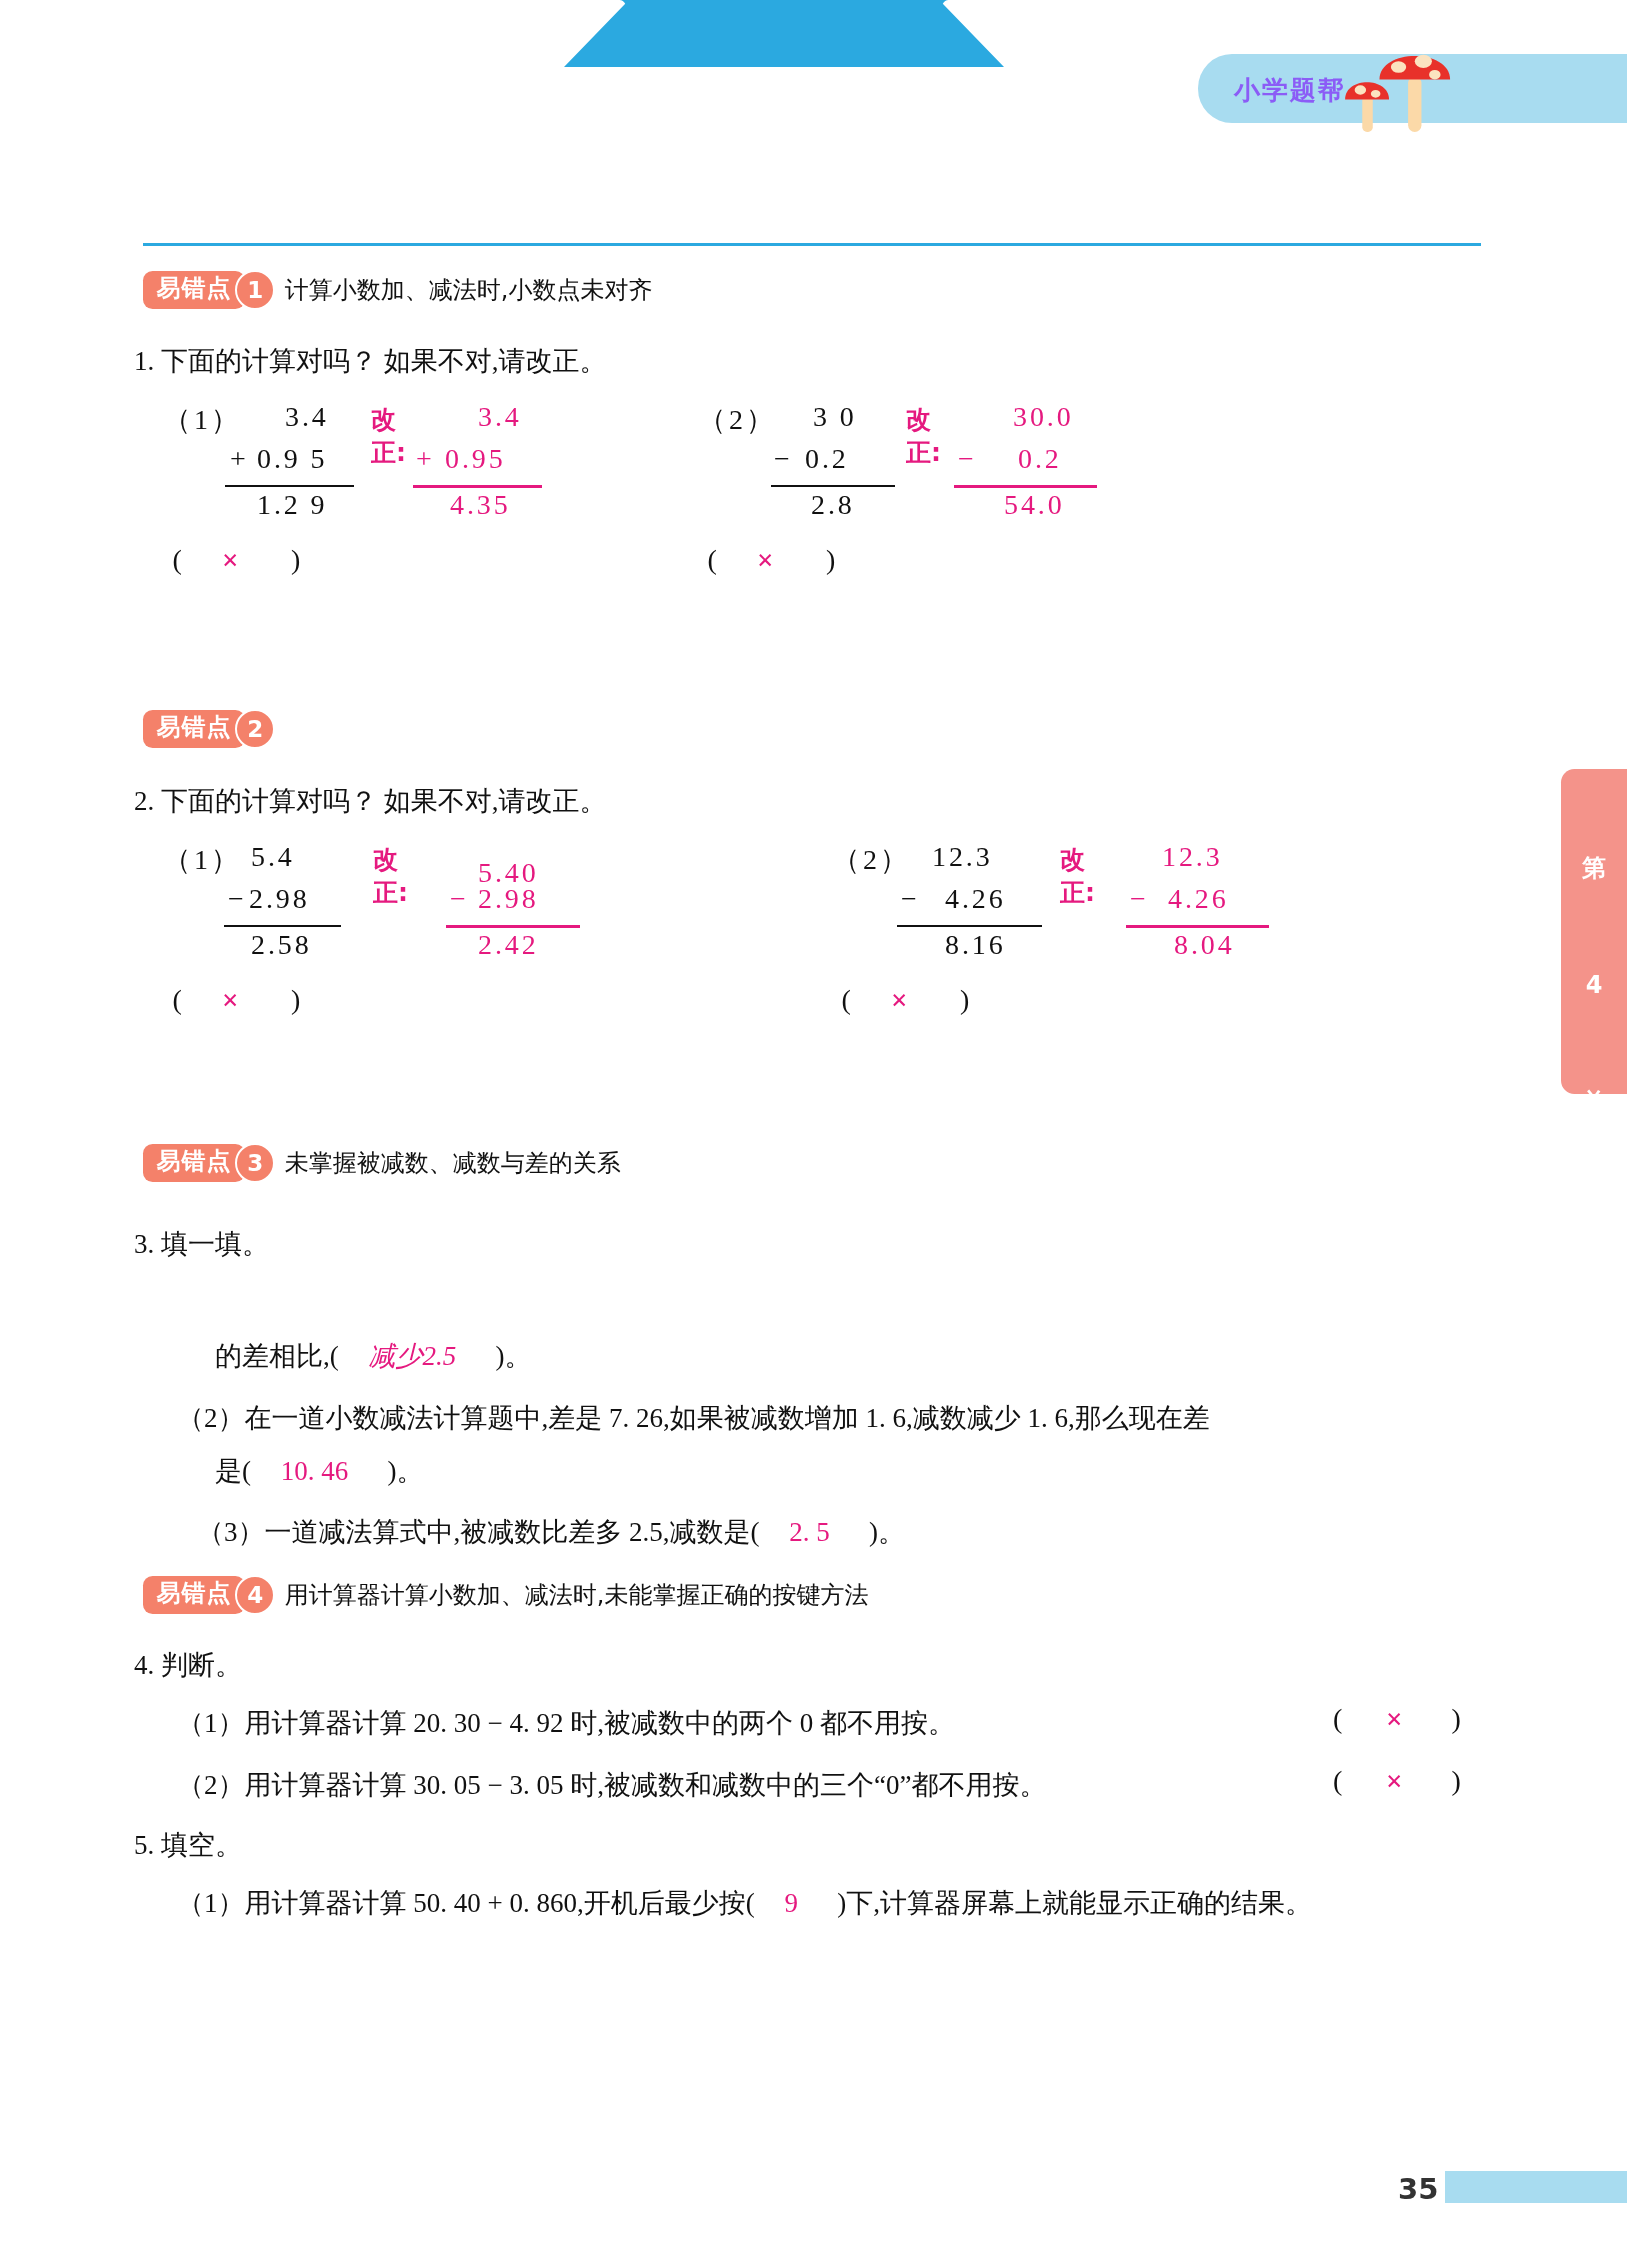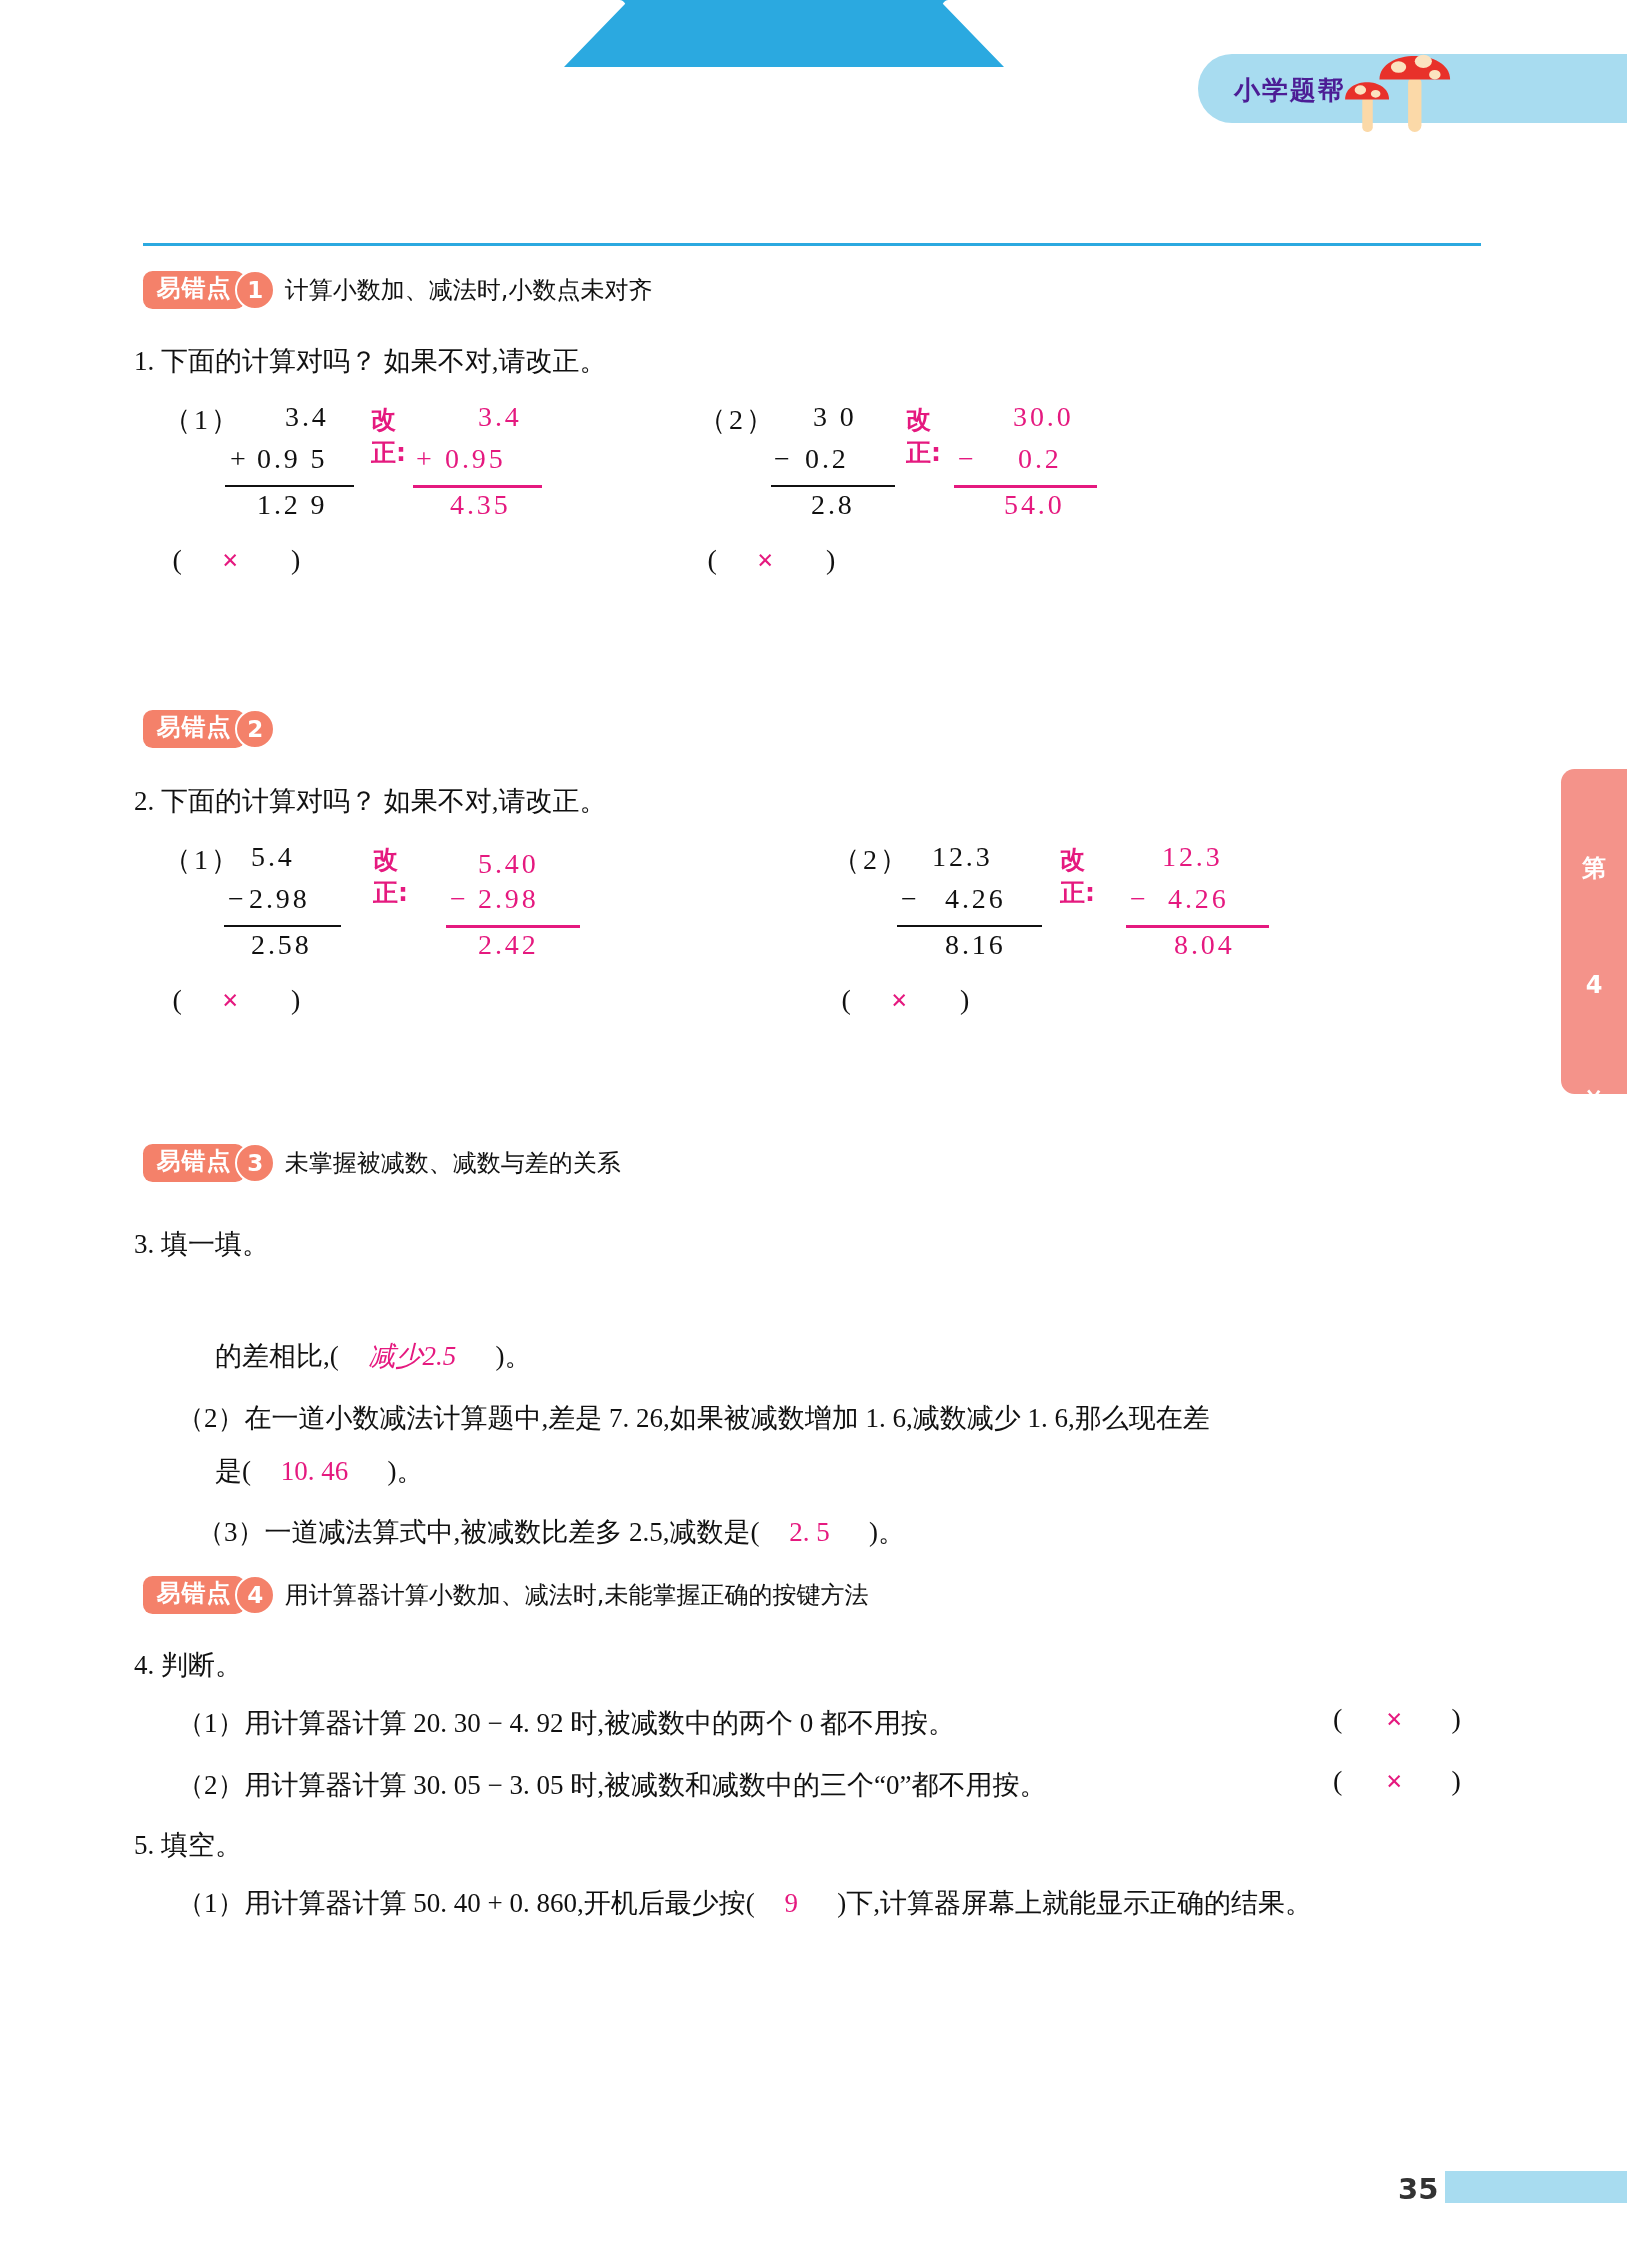--- a/index.html
+++ b/index.html
@@ -16,21 +16,21 @@
   
   .brand-tab{
     position:absolute; top:54px; left:1198px;
     width:430px; height:69px;
     background:#a8dcf0;
     border-top-left-radius:34px; border-bottom-left-radius:34px;
   }
   .brand-text{
     position:absolute; top:73px; left:1234px;
     font-family:"DejaVu Sans", sans-serif;
-    font-weight:bold; font-size:26px; letter-spacing:1.9px; color:#4c1d95;
+    font-weight:bold; font-size:26px; letter-spacing:1.9px; color:#8b5cf6;
   }
   .mushrooms{ position:absolute; top:27px; left:1324px; width:172px; height:105px;}
   .banner-line{
     position:absolute; top:243px; left:143px; width:1338px; height:2.9px; background:#2ba9e0;
   }
   .banner-shape{
     position:absolute; top:0; left:564px; width:440px; height:67px;
   }
   .banner-title{
     position:absolute; top:187px; left:621px; width:325px;
@@ -198,21 +198,21 @@
   <div class="q" style="top:782px;">2. 下面的计算对吗？ 如果不对,请改正。</div>
 
   <div class="calc" style="top:841px; left:163px;">
     <div class="row" style="top:0; left:0;">（1）</div>
     <div class="row" style="top:0; left:88px;">5.4</div>
     <div class="row" style="top:42px; left:65px;">−</div>
     <div class="row" style="top:42px; left:86px;">2.98</div>
     <div class="bar" style="top:84px; left:61px; width:117px;"></div>
     <div class="row" style="top:88px; left:88px;">2.58</div>
     <div class="gz" style="top:1.9px; left:210px;">改正:</div>
-    <div class="row pinktxt" style="top:7px; left:315px;">5.40</div>
+    <div class="row pinktxt" style="top:16px; left:315px;">5.40</div>
     <div class="row pinktxt" style="top:42px; left:287px;">−</div>
     <div class="row pinktxt" style="top:42px; left:315px;">2.98</div>
     <div class="bar pink" style="top:84px; left:283px; width:134px;"></div>
     <div class="row pinktxt" style="top:88px; left:315px;">2.42</div>
     <div class="paren" style="top:143px; left:9.6px;">(&nbsp;&nbsp;&nbsp;&nbsp;&nbsp;&nbsp;)</div>
     <div class="xmark" style="top:143px; left:59px;">×</div>
   </div>
 
   <div class="calc" style="top:841px; left:832px;">
     <div class="row" style="top:0; left:0;">（2）</div>

